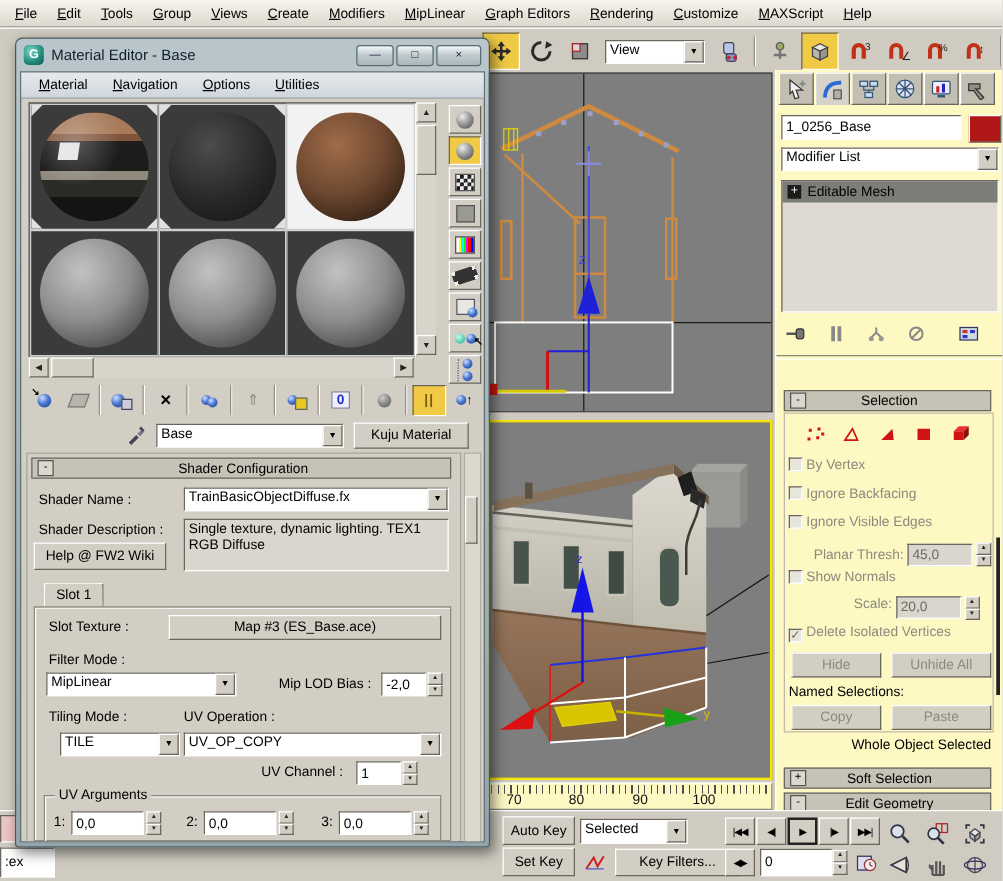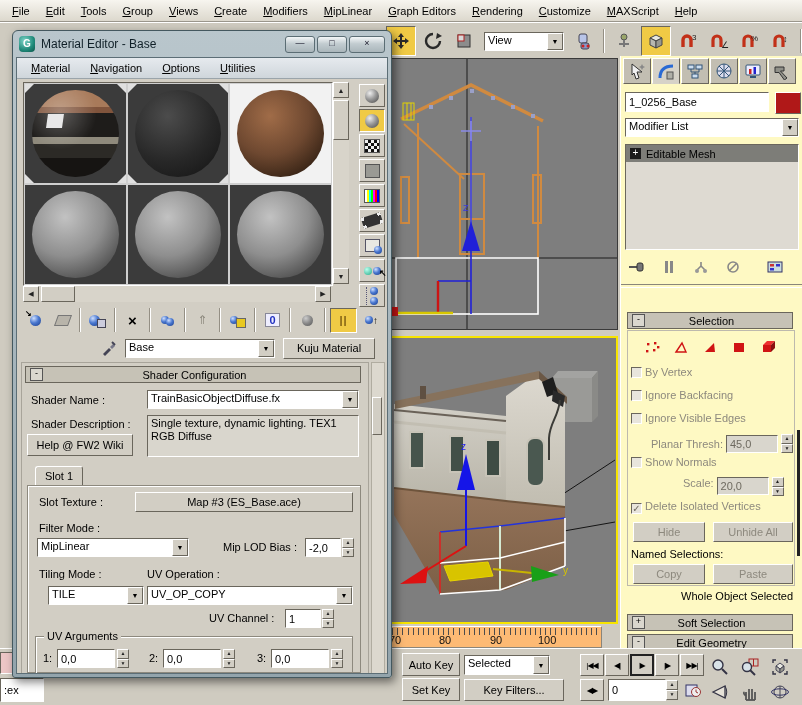--- a/index.html
+++ b/index.html
@@ -30,21 +30,21 @@
   
   .menubar{position:absolute;left:0;top:0;width:802px;height:22px;background:linear-gradient(#f7f5ef,#dcd8cd);border-bottom:1px solid #9a968c;display:flex;align-items:center;padding-left:4px;box-sizing:border-box}
   .menubar .mi{padding:2px 8px;display:inline-block}
   .menubar .mi::first-letter{text-decoration:underline}
   .tbar{position:absolute;left:0;top:22px;width:802px;height:36px;background:#cfcbc0;border-top:1px solid #fff;box-sizing:border-box}
   .tbtn{width:28px;height:28px;display:flex;align-items:center;justify-content:center;flex:none}
   .tbtn.active{background:#f0ca45;border:1px solid;border-color:#6a665c #fff #fff #6a665c}
   
   .vp{position:absolute;background:#7e7e7e;border:1px solid #3a3a3a;box-sizing:border-box}
   .vp.active{border:2px solid #f7e400}
-  .trackbar{position:absolute;left:374px;top:626px;width:228px;height:22px;background:#fdba74;border:1px solid;border-color:#fff #8a857a #8a857a #fff;box-sizing:border-box}
+  .trackbar{position:absolute;left:390px;top:626px;width:228px;height:22px;background:#fef9c3;border:1px solid;border-color:#fff #8a857a #8a857a #fff;box-sizing:border-box}
   .ticks{position:absolute;left:2px;top:1px;width:222px;height:7px;background:repeating-linear-gradient(90deg,#4c4c4c 0 1px,transparent 1px 5.1px)}
   .tlabel{position:absolute;top:7px;font-size:11px;color:#111}
   
   #panel{position:absolute;left:620px;top:56px;width:182px;height:592px;background:#fef9c3;overflow:hidden;border-left:1px solid #fff}
   .ptab{position:absolute;width:28px;height:26px;background:#c2beb2;border:1px solid;border-color:#fff #6a665c #6a665c #fff;display:flex;align-items:center;justify-content:center;box-sizing:border-box}
   .ptab.sel{background:#d6d2c8;border-bottom-color:#d6d2c8}
   .stack-row{height:17px;background:#7d7d78;color:#000;display:flex;align-items:center;gap:5px;padding-left:4px}
   .plusbox{width:11px;height:11px;background:#1c1c1c;color:#fff;font-size:10px;line-height:10px;text-align:center;flex:none}
   
   #mated{position:absolute;left:12px;top:30px;width:380px;height:648px;background:linear-gradient(#b9c6cc,#93a4ac);border:1px solid #44585f;border-radius:6px 6px 3px 3px;box-shadow:3px 4px 10px rgba(0,0,0,.5);z-index:10;box-sizing:border-box}
@@ -502,21 +502,21 @@
   <div class="dd" style="position:absolute;left:464px;top:655px;width:86px;height:20px">
     <b>Selected</b>
       <u></u>
   </div>
   <div class="tbtn" style="position:absolute;left:464px;top:679px;width:24px;height:22px">
     <svg width="16" height="14" viewBox="0 0 16 14">
         <path d="M1,12 L7,3 L10,10 L15,2" stroke="#c22" stroke-width="1.6" fill="none"></path>
         <path d="M1,12 L15,12" stroke="#55c" stroke-width="1"></path>
       </svg>
   </div>
-  <div class="btn" style="position:absolute;left:464px;top:679px;width:100px;height:22px">
+  <div class="btn" style="position:absolute;left:492px;top:679px;width:100px;height:22px">
       <span>Key Filters...</span>
     </div>
 
   <div class="transport" style="left:580px;top:654px">
     <div class="btn trbtn">
         <span>|◀◀</span>
       </div>
     <div class="btn trbtn">
         <span>◀|</span>
       </div>

